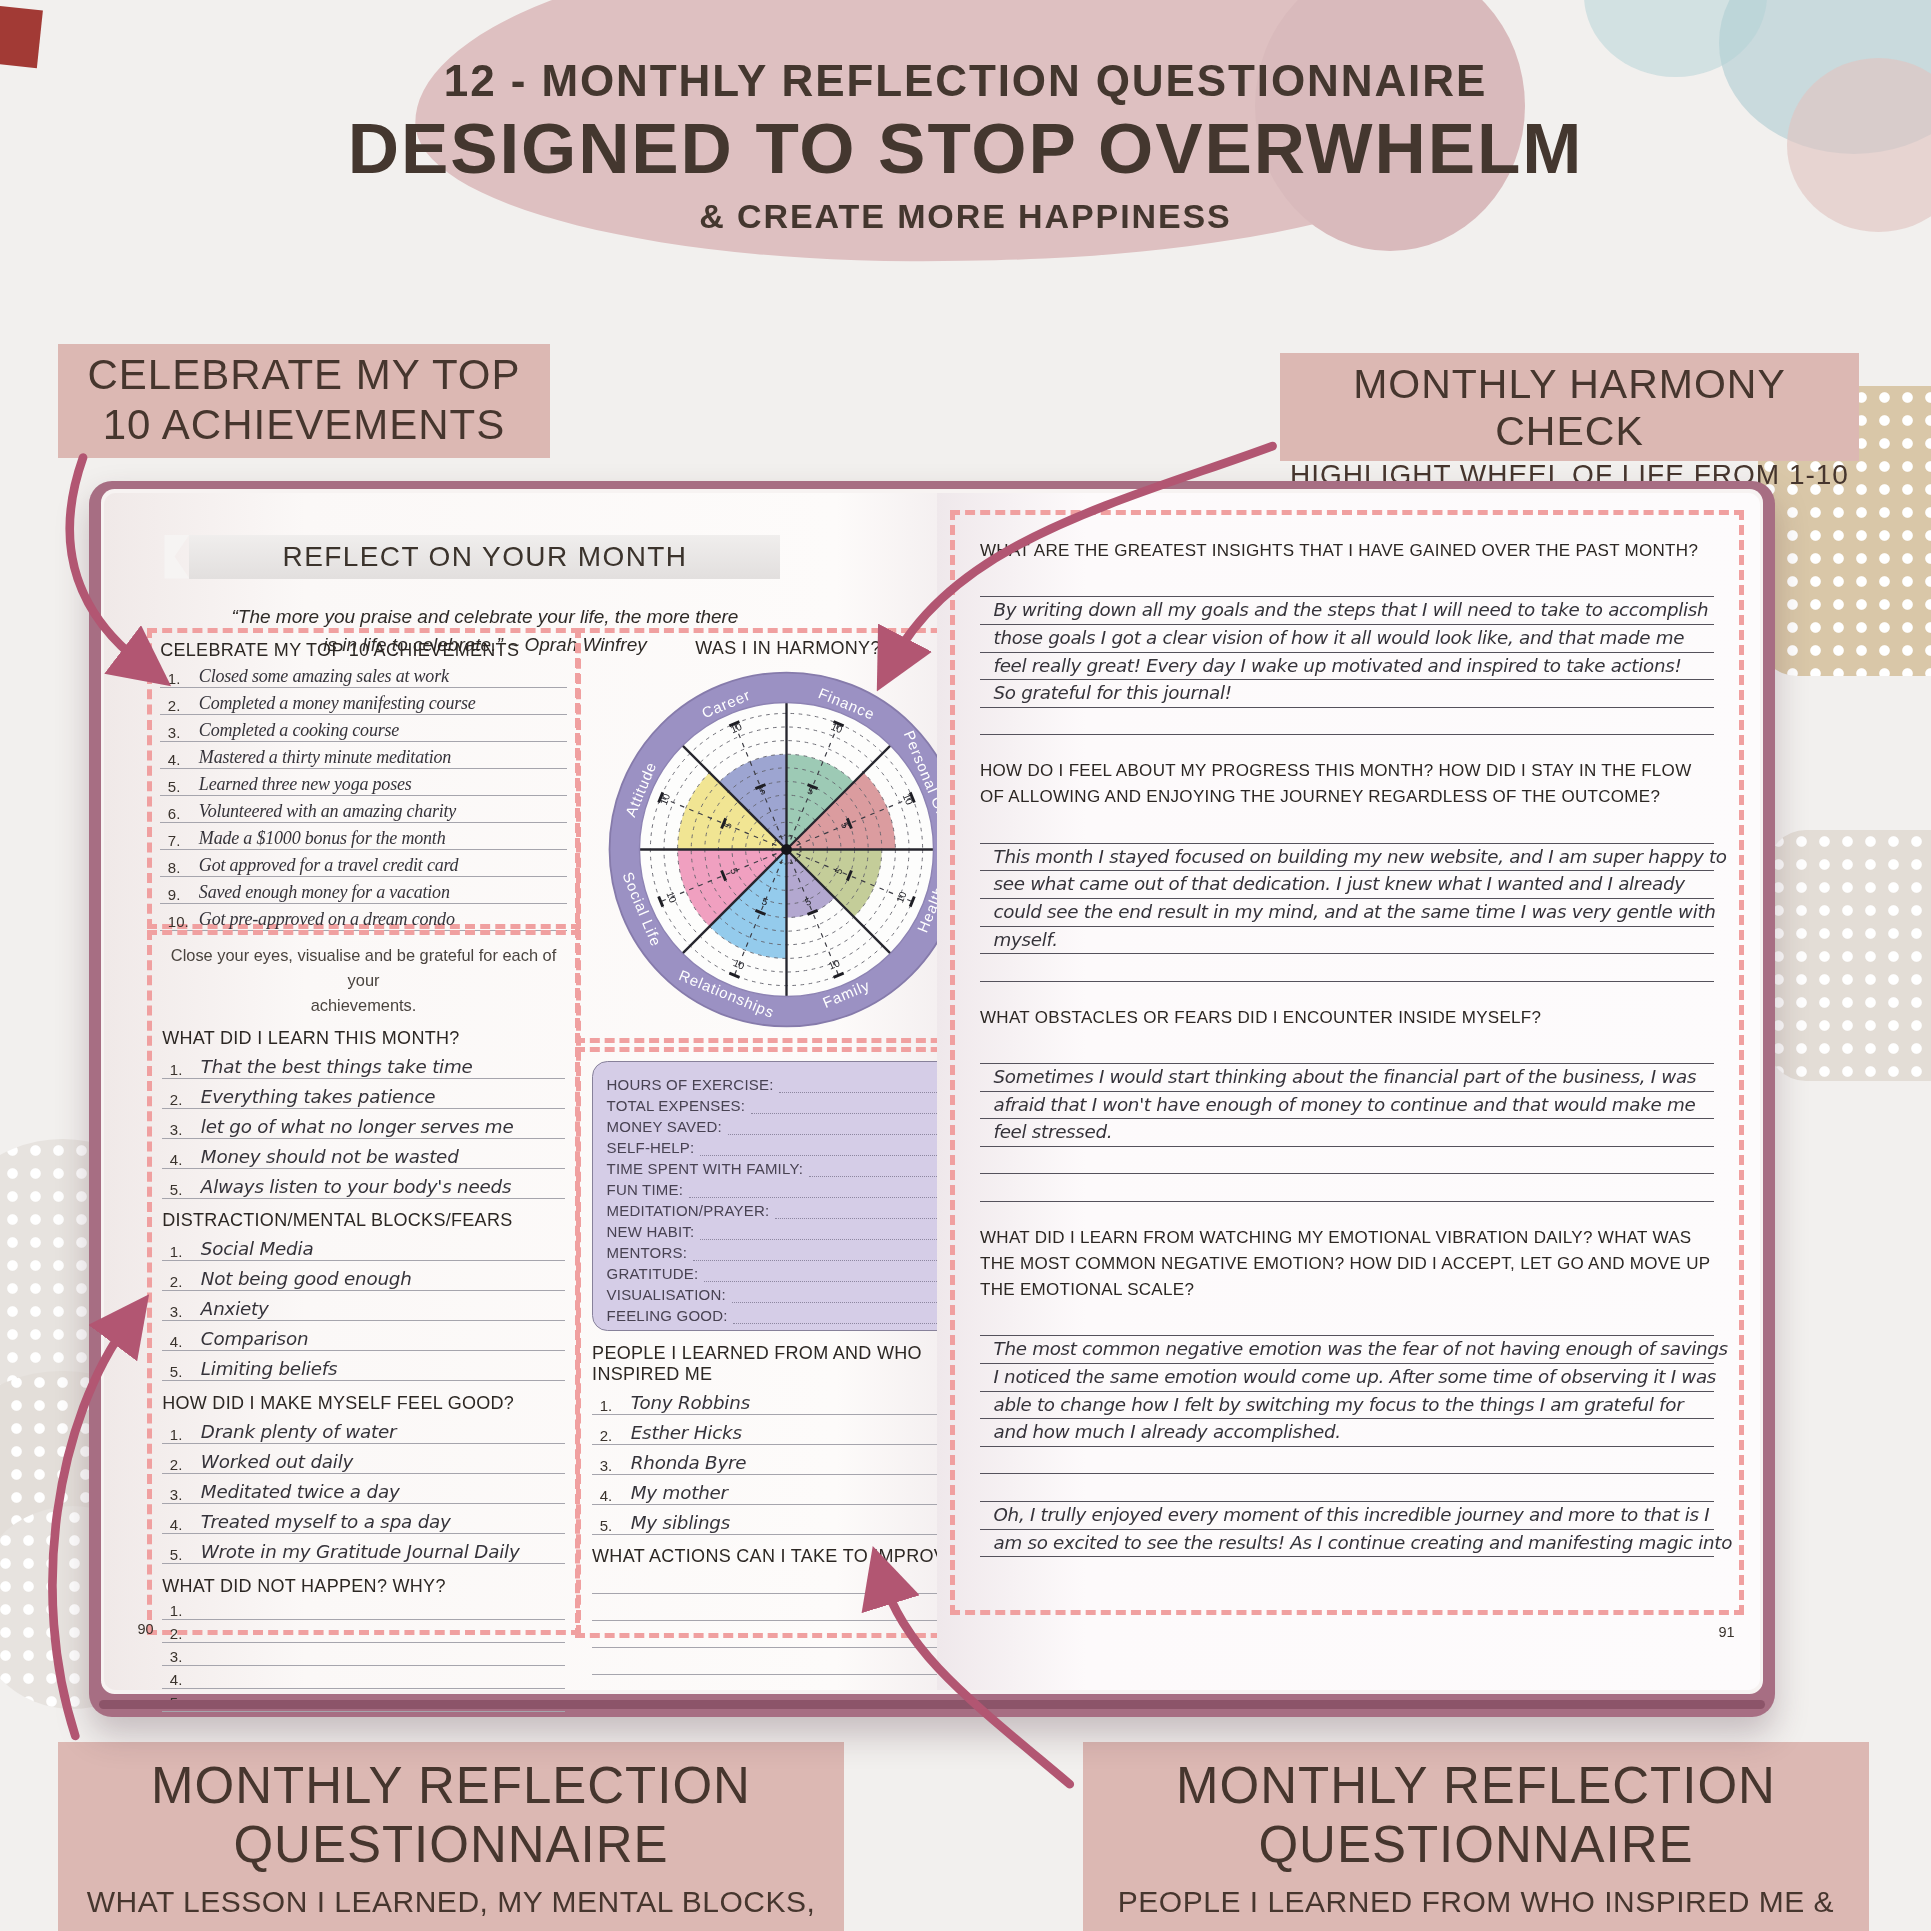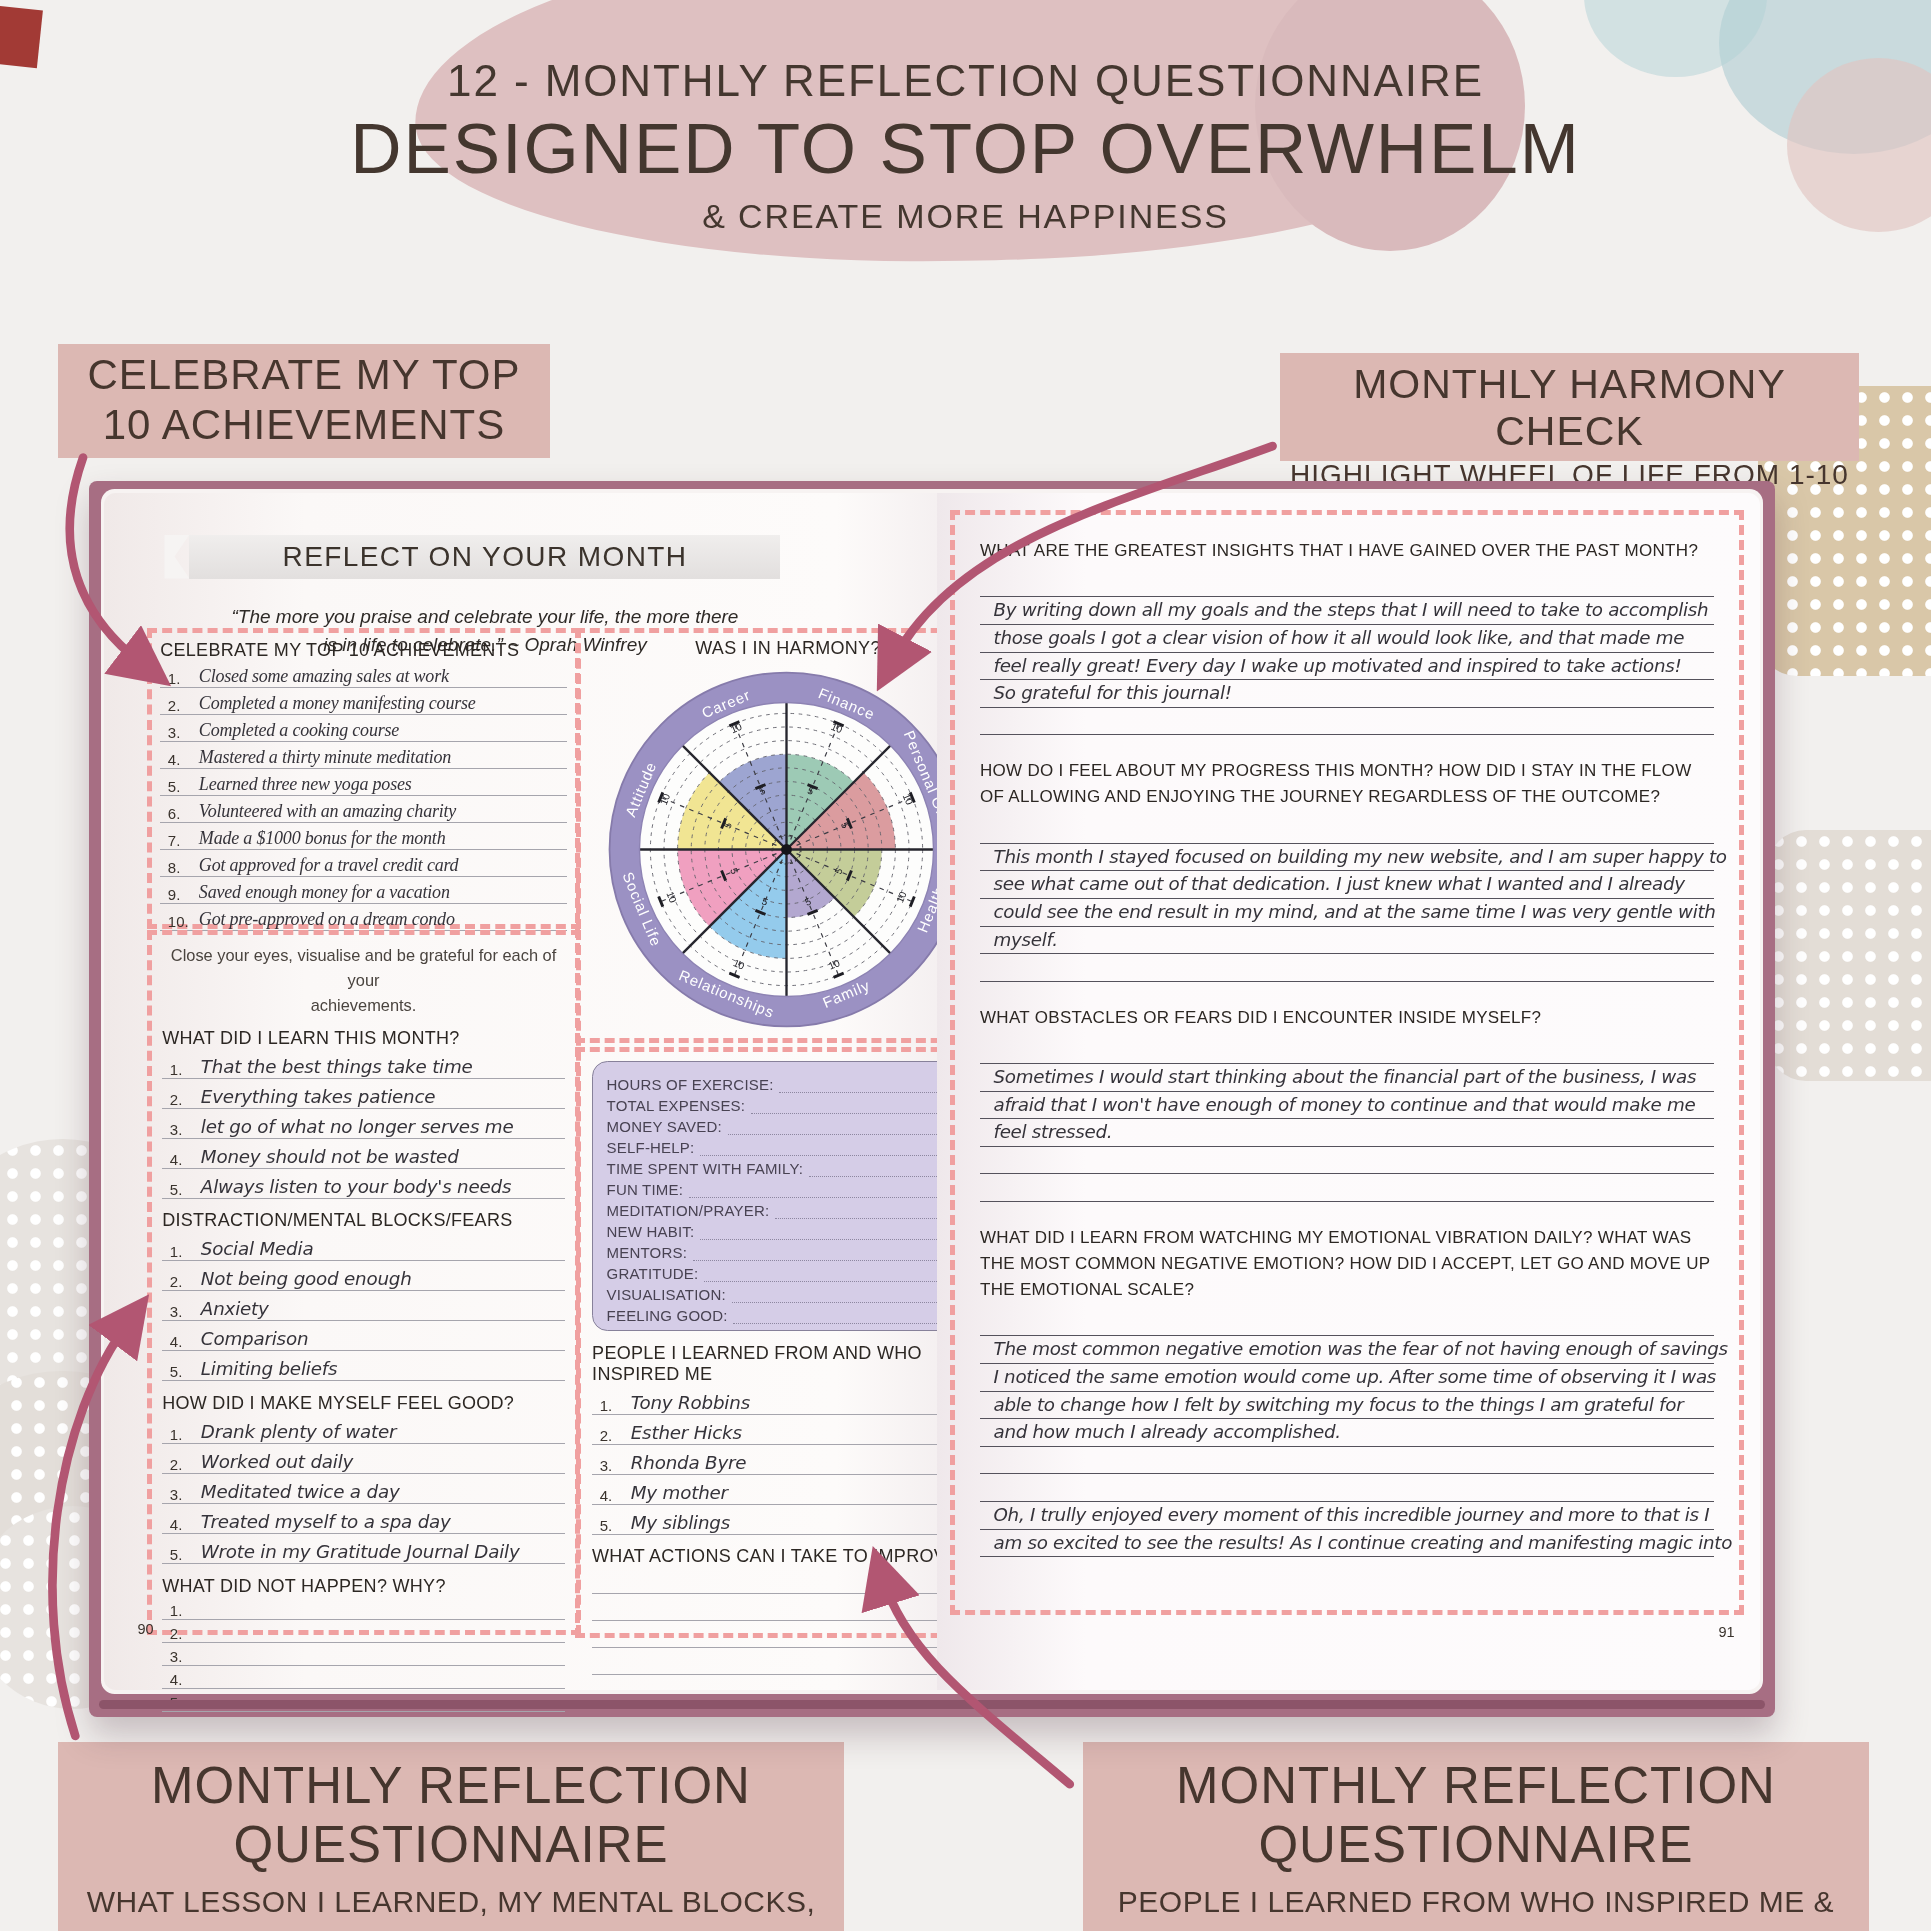--- a/index.html
+++ b/index.html
@@ -15,38 +15,38 @@
   .blob-pink{position:absolute;right:-39px;top:58px;width:183px;height:174px;background:rgba(225,196,193,.65);border-radius:50%;}
   .dotc{position:absolute;border-radius:50%;background-color:#e7e3df;
         background-image:radial-gradient(circle,#ffffff 4.8px,rgba(255,255,255,0) 5.8px);
         background-size:23px 23px;}
   .dotc.d1{left:-68px;top:1139px;width:261px;height:261px;}
   .dotc.d2{left:-87px;top:1371px;width:299px;height:299px;background-color:#e3ded9;}
   .dotc.d3{left:-29px;top:1506px;width:203px;height:203px;}
   .dotc.d4{right:-68px;top:386px;width:241px;height:290px;background-color:#d9c7a8;border-radius:39px;}
   .dotc.d5{right:-58px;top:830px;width:222px;height:251px;background-color:#e3ddd6;border-radius:39px;}
   
-  .hdr{position:absolute;left:50%;transform:translateX(-50%);text-align:center;white-space:nowrap;color:#44372f;}
+  .hdr{position:absolute;left:50%;transform:translateX(-50%);text-align:center;white-space:nowrap;color:#44372f;font-weight:bold;}
   .hdr1{top:56px;font-size:44px;letter-spacing:1.9px;}
   .hdr2{top:108px;font-size:71px;letter-spacing:1.9px;}
   .hdr3{top:197px;font-size:34px;letter-spacing:1.9px;}
   
   .co{position:absolute;background:#dcb8b3;color:#46362e;text-align:center;}
   .co-tl{left:58px;top:344px;width:492px;height:108px;padding-top:5.8px;font-size:42px;line-height:50px;letter-spacing:1px;}
   .co-tr{left:1280px;top:353px;width:579px;height:100px;padding-top:7.7px;}
   .co-tr .t{font-size:41px;letter-spacing:1px;}
   .co-tr .s{font-size:28px;letter-spacing:1px;margin-top:3.9px;}
   .co-b{top:1742px;width:786px;height:185px;padding-top:13.5px;}
   .co-bl{left:58px;}
   .co-br{left:1083px;}
   .co-b .t{font-size:51px;letter-spacing:1px;text-align:center;}
   .co-b .s{font-size:30px;line-height:41px;letter-spacing:0.5px;margin-top:7.7px;}
   
   .book{position:absolute;left:89px;top:481px;width:1686px;height:1236px;background:#a76e83;
-        border-radius:8px;box-shadow:0 17.4px 33px rgba(70,40,55,.25);}
+        border-radius:23px;box-shadow:0 17.4px 33px rgba(70,40,55,.25);}
   .book::after{content:"";position:absolute;left:9.7px;right:9.7px;bottom:7.7px;height:9.7px;background:#8c5469;border-radius:5.8px;}
   .pages{position:absolute;left:11.6px;right:11.6px;top:7.7px;bottom:23px;background:#f7f3f2;border-radius:13.5px;}
   .pageL{position:absolute;left:3.9px;top:3.9px;width:915px;bottom:3.9px;border-radius:11.6px 0 0 11.6px;
          background:linear-gradient(90deg,#f0e9e8,#fbf8f7 22%,#fdfbfa 80%,#eee7e9);}
   .pageR{position:absolute;right:3.9px;top:3.9px;width:823px;bottom:3.9px;border-radius:0 11.6px 11.6px 0;
          background:linear-gradient(90deg,#efe8eb,#fdfafb 18%,#fdfbfc);}
   
   .banner{position:absolute;left:85px;top:42px;width:591px;height:44px;background:linear-gradient(#f0eeed,#e2dfde);
           color:#3b332c;font-size:28px;letter-spacing:1.4px;display:flex;align-items:center;justify-content:center;}
   .banner::before{content:"";position:absolute;left:-25px;top:0;width:25px;height:44px;background:#f6f4f3;

